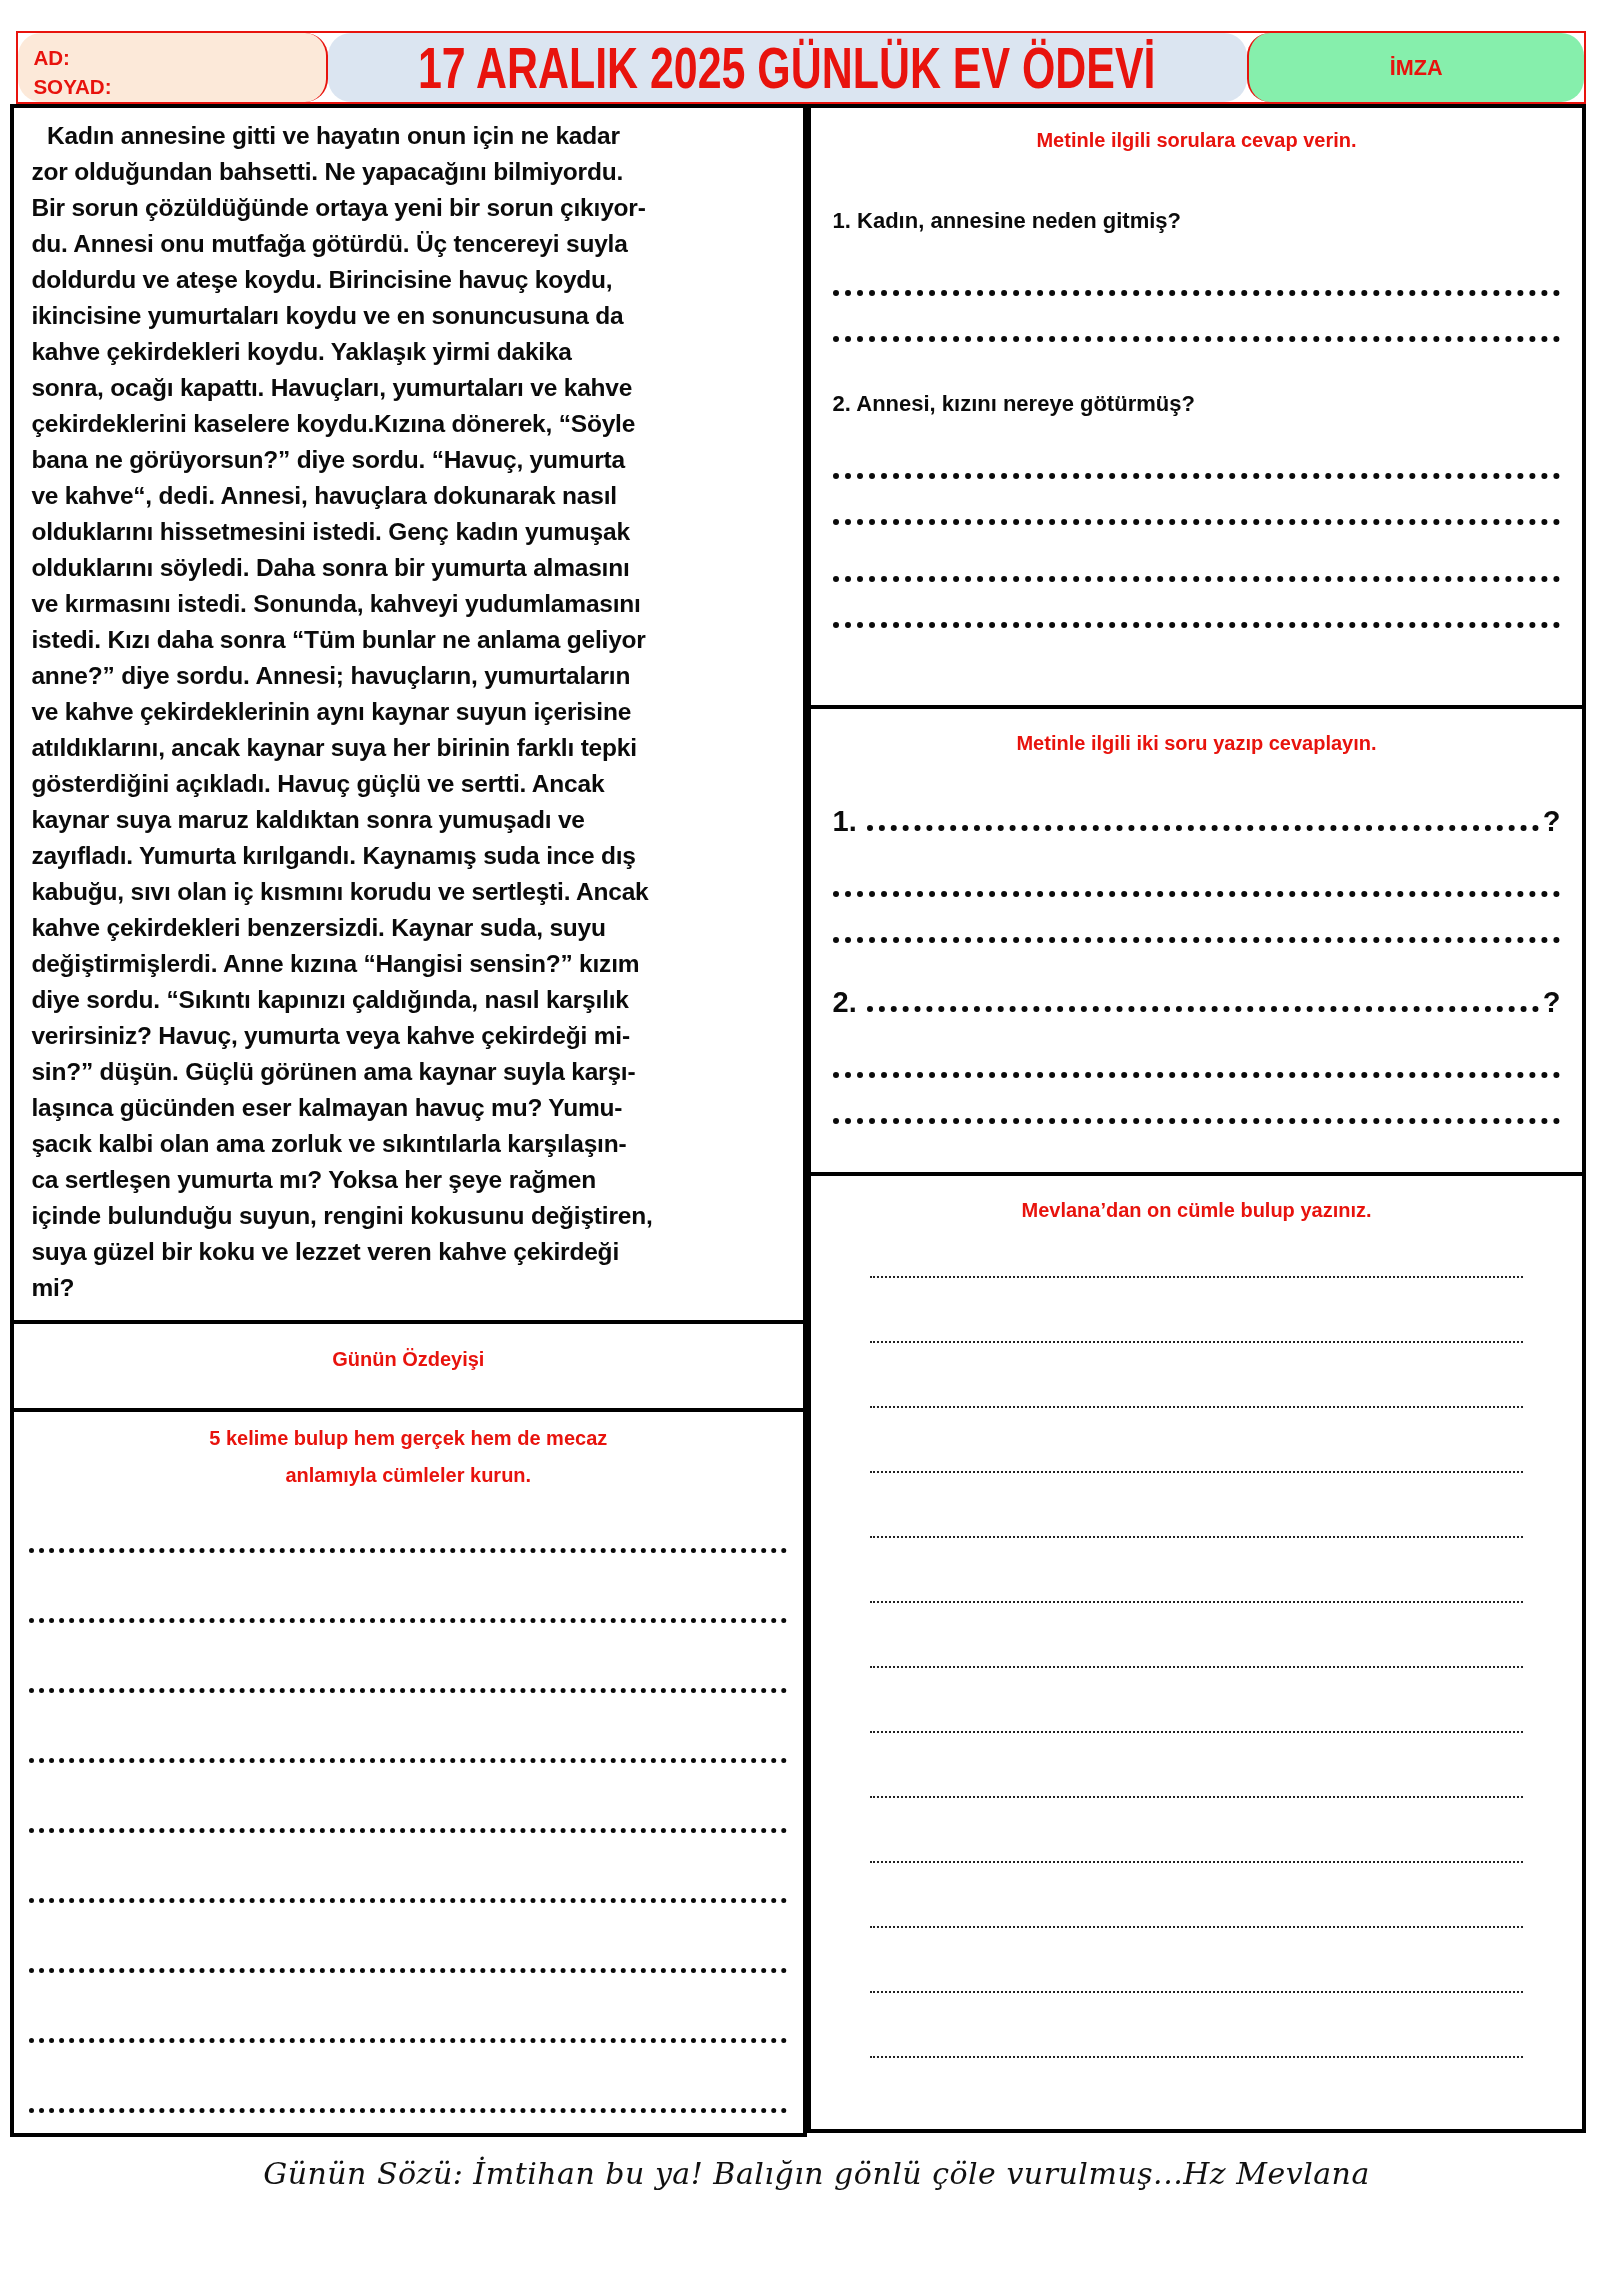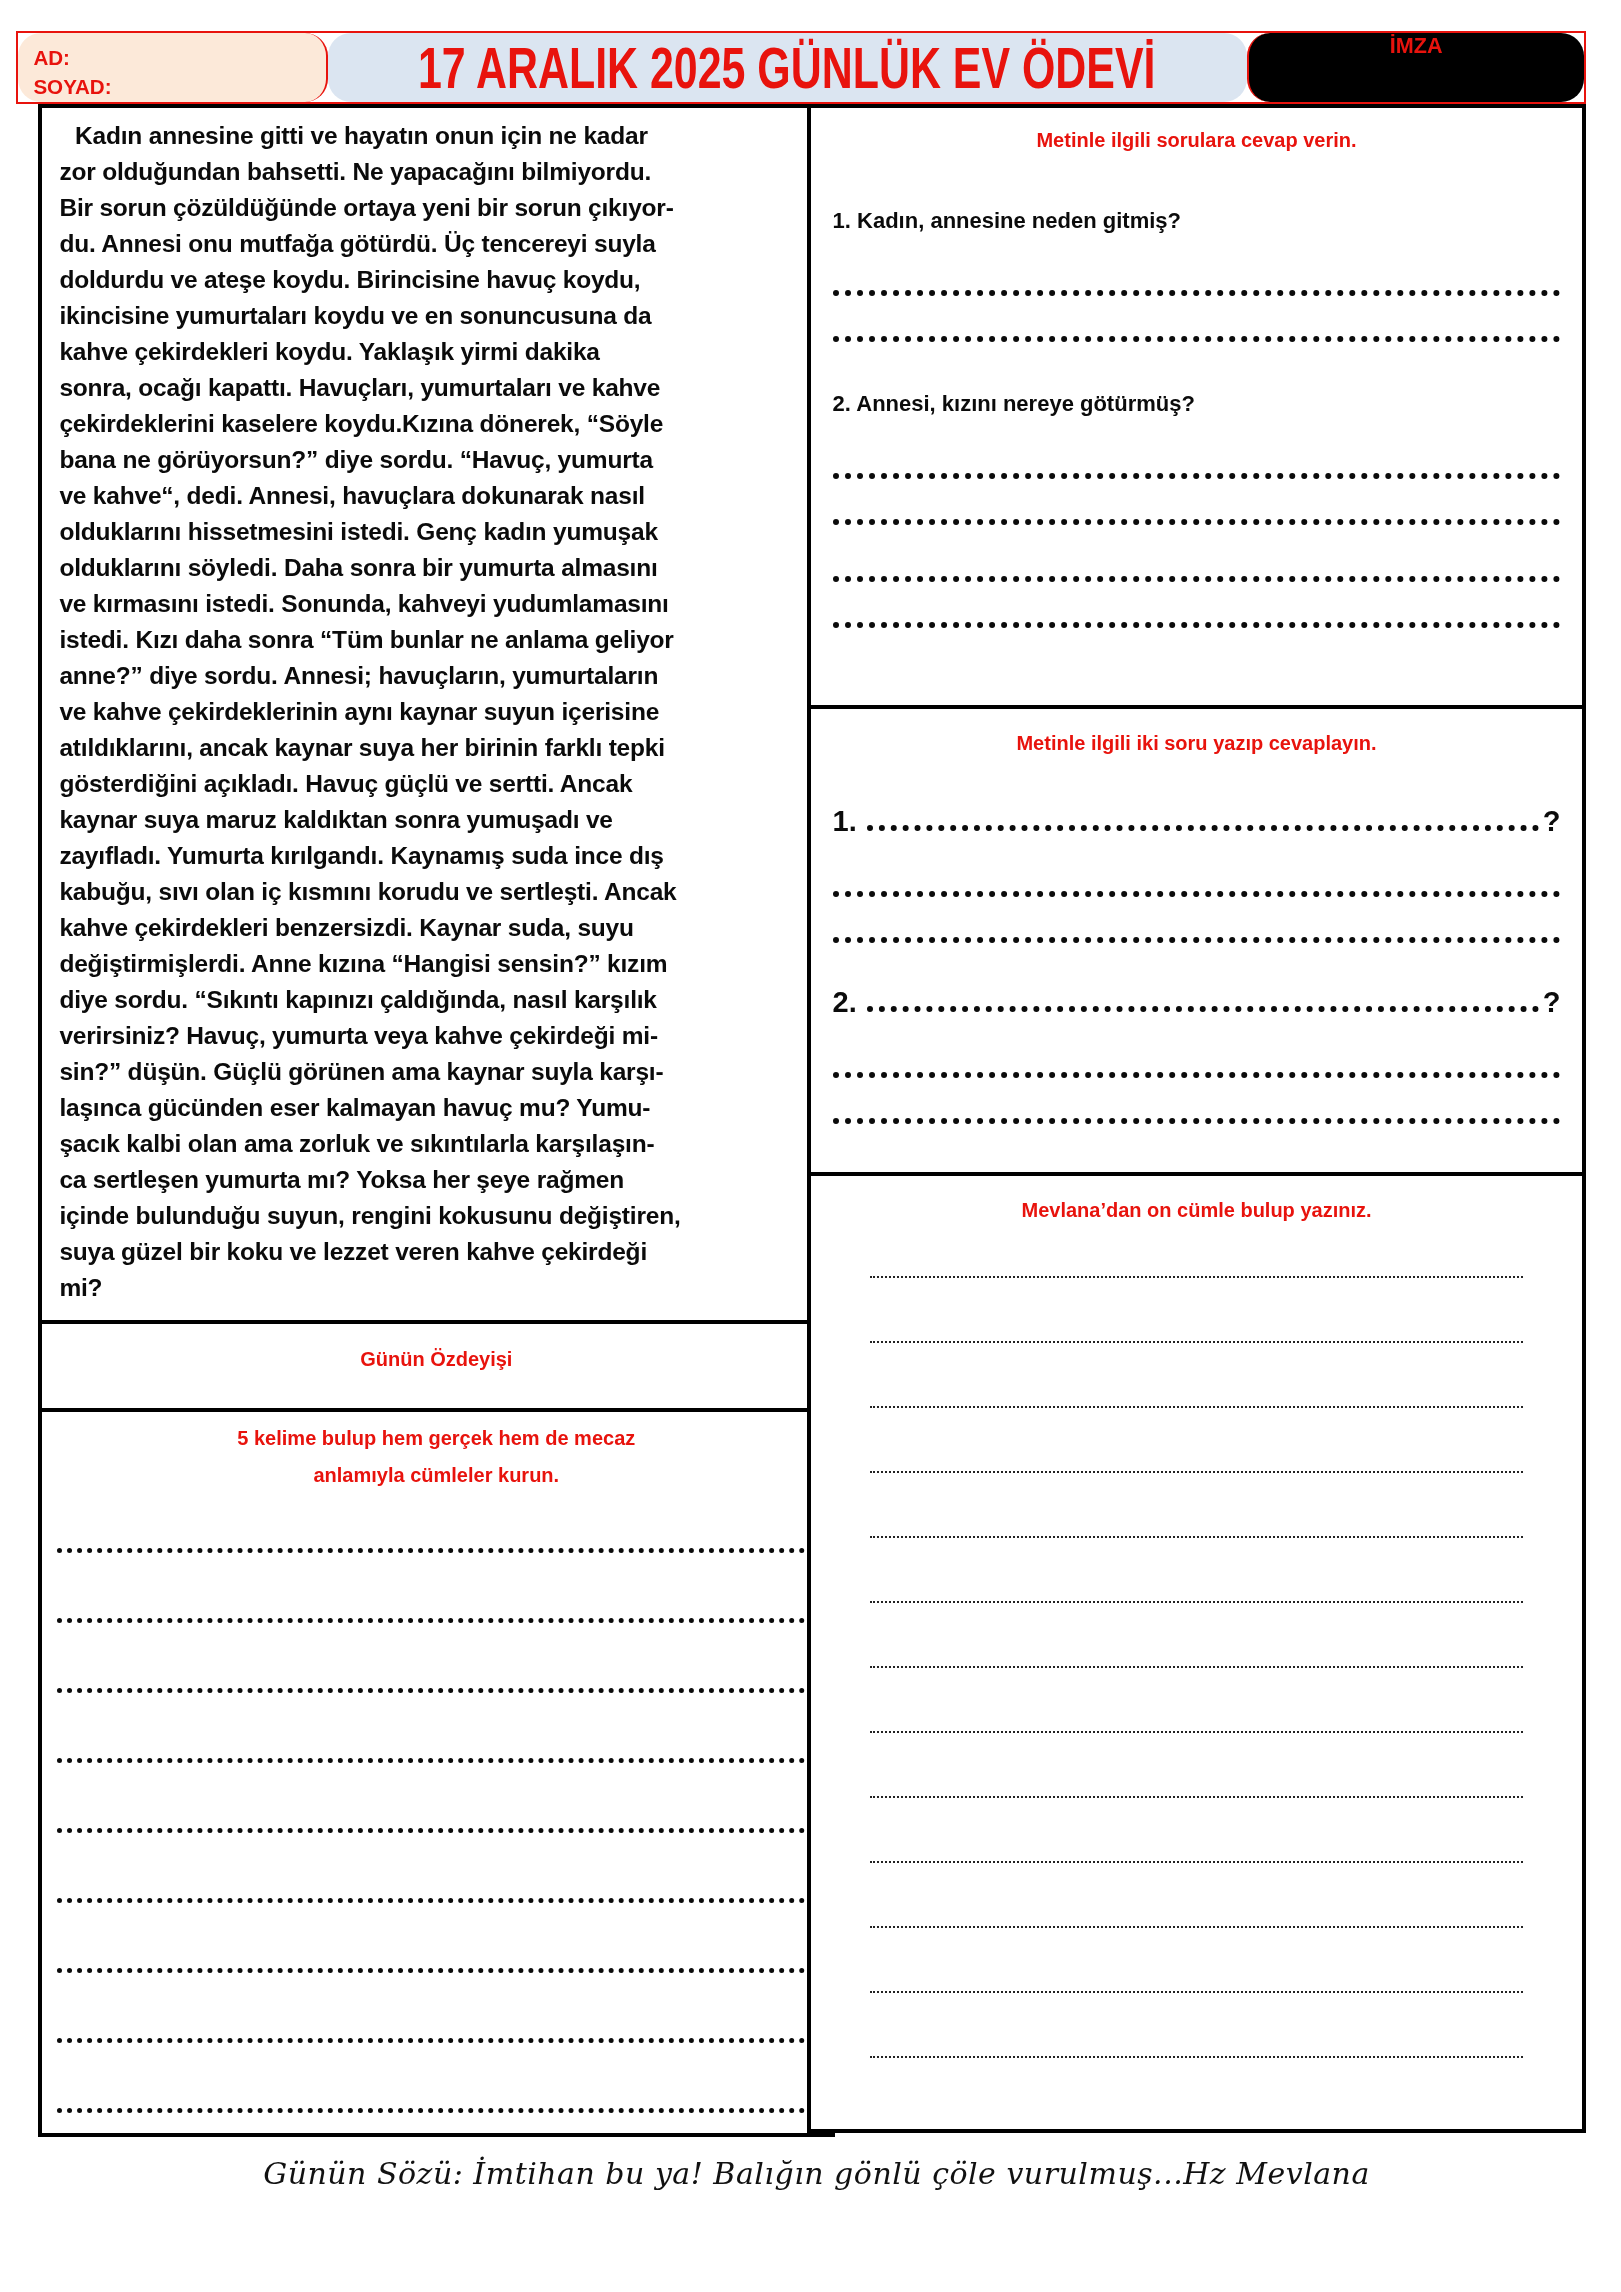--- a/index.html
+++ b/index.html
@@ -29,28 +29,28 @@
     flex:1; background:#dbe5f1;
     display:flex; align-items:center; justify-content:center;
     color:#e8130d;
   }
   .hcell-title .condensed {
     display:inline-block;
     font-size:55px; font-weight:bold; letter-spacing:0px; white-space:nowrap;
     transform:scaleX(0.78) scaleY(1.04);
   }
   .hcell-imza {
-    width:337px; background:#000000;
+    width:337px; background:#86efac;
     border-left:2.9px solid #e8130d;
-    display:flex; align-items:flex-start; justify-content:center;
+    display:flex; align-items:center; justify-content:center;
     color:#e8130d; font-weight:bold; font-size:21.6px;
   }
 
   
-  .left-col  { position:absolute; left:9.8px;  top:104px; width:797px;margin-left:28px; }
+  .left-col  { position:absolute; left:9.8px;  top:104px; width:797px; }
   .right-col { position:absolute; left:807px; top:104px; width:779px; }
   .box { border:4.9px solid #000; background:#fff; overflow:hidden; }
   .box + .box { margin-top:-4.9px; }
 
   
   .box-story { height:1221px; padding:9.8px 15.7px 0 17.6px; }
   .story-text {
     white-space:pre-line;
     font-size:24.5px; font-weight:bold; color:#0b0b0b;
     line-height:36px; letter-spacing:-0.2px;

